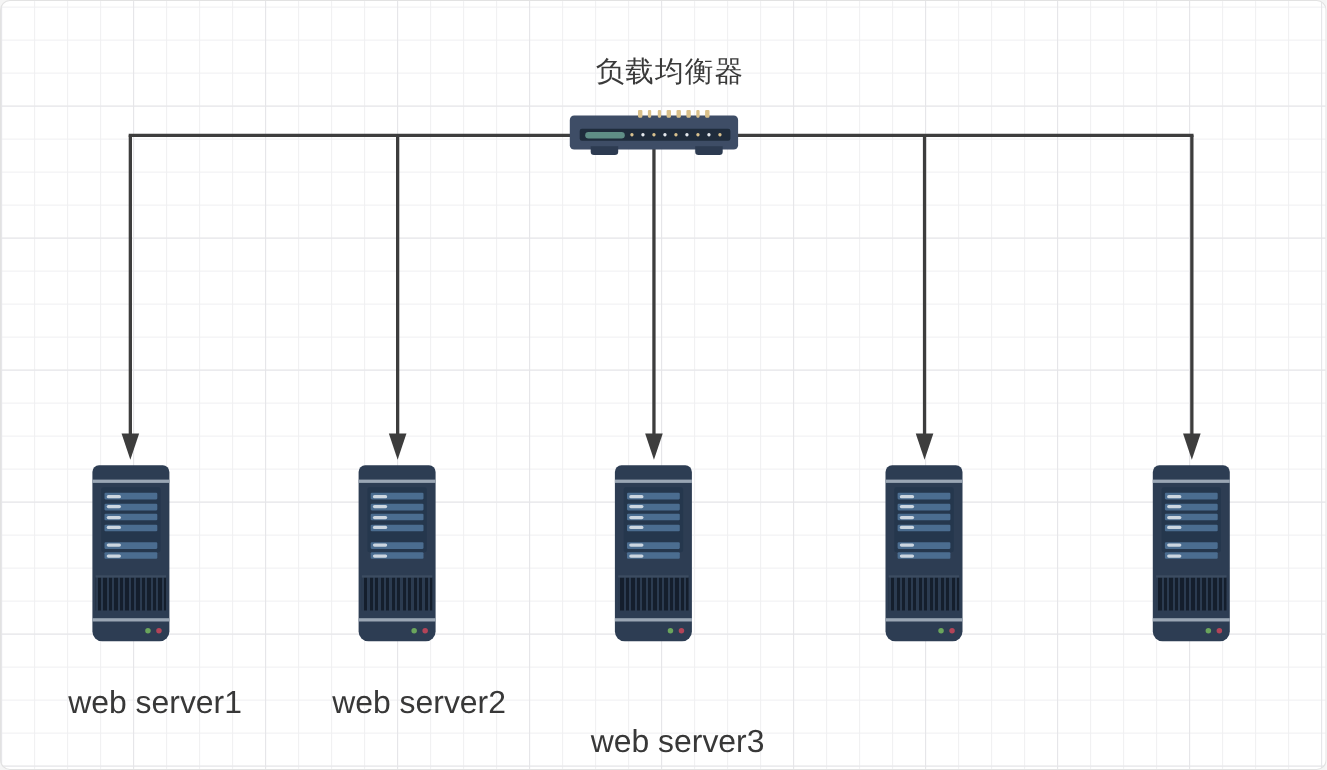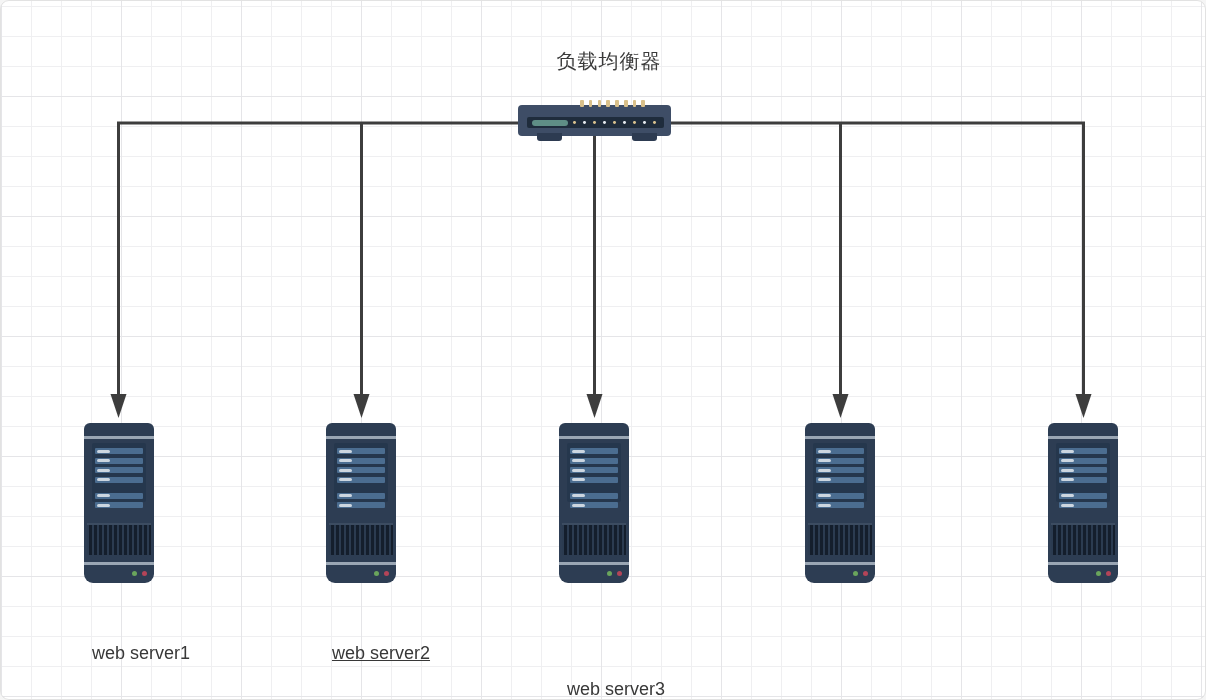--- a/index.html
+++ b/index.html
@@ -12,21 +12,21 @@
       linear-gradient(90deg,#e5e5e8 0 1px,transparent 1px),
       linear-gradient(#e5e5e8 0 1px,transparent 1px),
       linear-gradient(90deg,#efeff1 0 1px,transparent 1px),
       linear-gradient(#efeff1 0 1px,transparent 1px);
     background-size:120px 100%,100% 120px,30px 100%,100% 30px;
     background-position:0 0,0 95px,0 0,0 5px;
     font-family:"Liberation Sans","DejaVu Sans",sans-serif;
   }
   .diagram-title{
     position:absolute;top:47px;left:608px;transform:translateX(-50%);
-    font-size:20px;color:#3a3a3a;white-space:nowrap;letter-spacing:1px;
+    font-size:26px;color:#3a3a3a;white-space:nowrap;letter-spacing:1px;
   }
   svg.connectors{position:absolute;left:0;top:0;}
 
   
   .lb{position:absolute;left:517px;top:104px;width:153px;height:31px;
       background:#3e4d66;border-radius:4px;}
   .lb .foot{position:absolute;bottom:-5px;width:25px;height:8px;background:#2d3b51;border-radius:0 0 3px 3px;}
   .lb .foot.l{left:19px;} .lb .foot.r{right:14px;}
   .lb .tabs{position:absolute;top:-5px;left:62px;display:flex;gap:5.2px;}
   .lb .tabs span{width:3.6px;height:7px;background:#d9c08a;border-radius:1px;}
@@ -51,27 +51,27 @@
   .server .bar::before{content:"";position:absolute;left:2px;top:1.5px;width:13px;height:3px;
       background:#ccd6e0;border-radius:1.5px;}
   .server .vent{position:absolute;top:100px;left:3px;right:3px;height:32px;
       border-top:2px solid #3c4c61;
       background:repeating-linear-gradient(90deg,#2b3b50 0 2px,#141e2c 2px 5px);}
   .server .sep-bot{position:absolute;top:139px;left:0;right:0;height:2.5px;background:#9aa6b4;}
   .server .led{position:absolute;bottom:7px;width:5px;height:5px;border-radius:50%;}
   .server .led.green{right:17px;background:#6aa55c;}
   .server .led.red{right:7px;background:#b34458;}
 
-  .srv-label{position:absolute;top:642px;transform:translateX(-50%);
-      font-size:18px;color:#383838;white-space:nowrap;}
+  .srv-label{position:absolute;top:622px;transform:translateX(-50%);
+      font-size:29px;color:#383838;white-space:nowrap;}
 
   
   #srv1{left:83px;}   #srv2{left:325px;}  #srv3{left:558px;}
   #srv4{left:804px;}  #srv5{left:1047px;}
-  #lbl1{left:140px;}  #lbl2{left:380px;text-decoration:underline;}  #lbl3{left:615px;margin-top:36px;}
+  #lbl1{left:140px;}  #lbl2{left:380px;}  #lbl3{left:615px;margin-top:36px;}
   #lbl4{left:860px;}  #lbl5{left:1107px;}
 </style>
 </head>
 <body>
 
 <div class="canvas">
 
   <div class="diagram-title">负载均衡器</div>
 
   <svg class="connectors" width="1206" height="700">

